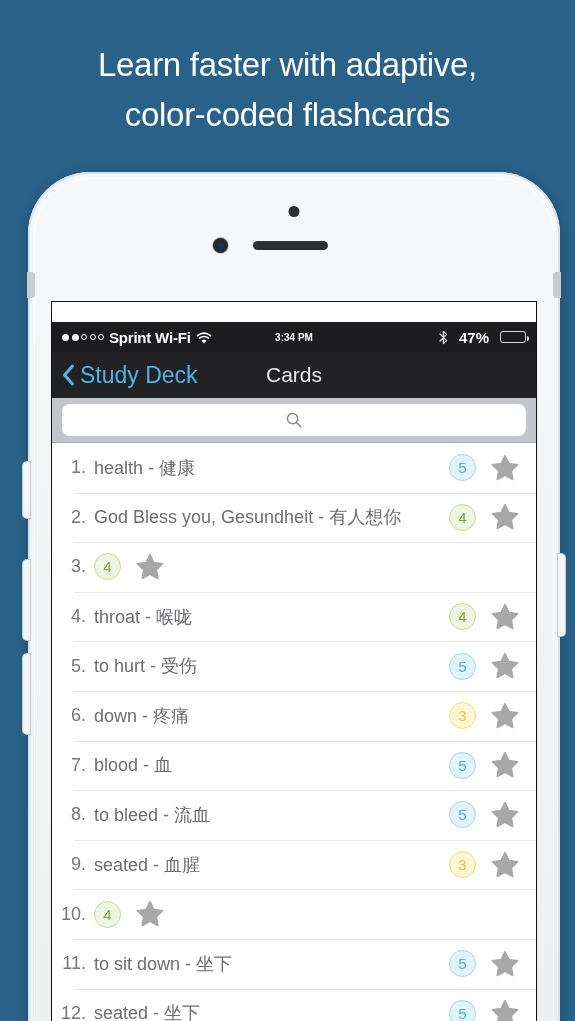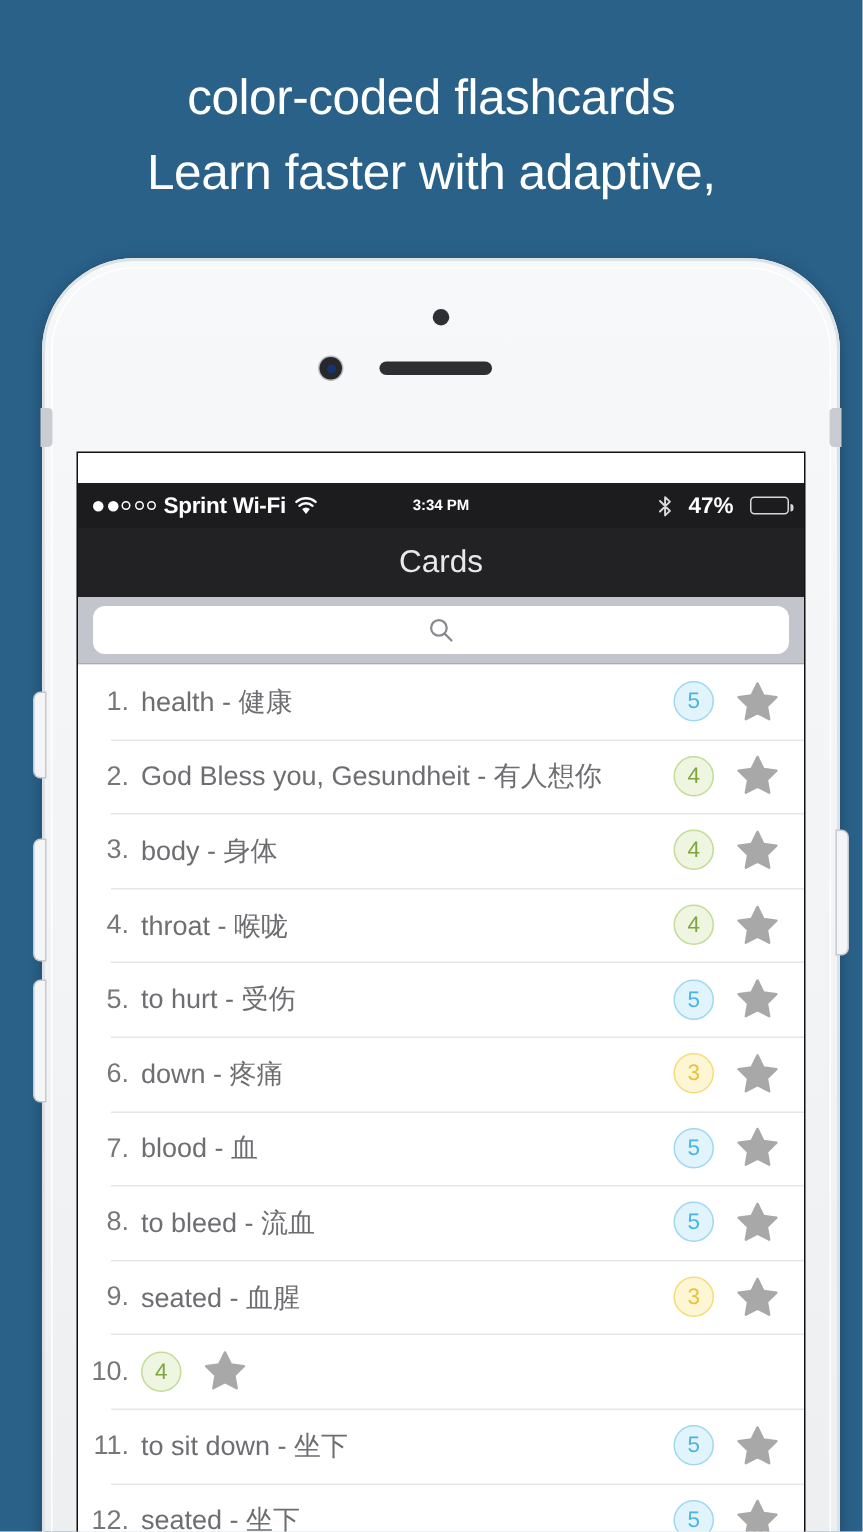--- a/index.html
+++ b/index.html
@@ -188,22 +188,22 @@
   }
   .badge.b5 { background: #e1f3fb; border: 1.5px solid #9ed8ef; color: #4bb4e0; }
   .badge.b4 { background: #eef5e0; border: 1.5px solid #c3dc96; color: #7fa63c; }
   .badge.b3 { background: #fdf6d4; border: 1.5px solid #f5dc79; color: #e8c33a; }
   .star { width: 30px; height: 30px; flex: none; display: block; }
 </style>
 </head>
 <body>
 
 <div class="headline">
+  <span class="ln">Learn faster with adaptive,</span>
   <span class="ln">color-coded flashcards</span>
-  <span class="ln">Learn faster with adaptive,</span>
 </div>
 
 <div class="phone">
   <div class="phone-inner-edge"></div>
 
   <div class="sensor-dot"></div>
   <div class="front-camera"></div>
   <div class="speaker"></div>
 
   <div class="antenna left"></div>
@@ -243,20 +243,28 @@
           </svg>
         </span>
         <span class="batt-pct">47%</span>
         <span class="battery">
           <span class="battery-fill" id="battery-fill" style="width: 47%;"></span>
         </span>
       </div>
     </div>
 
     <div class="navbar">
+      <div class="back-btn">
+        <span class="chev">
+          <svg viewBox="0 0 13 22" width="13" height="22">
+            <path d="M10.5 2 L2.5 11 L10.5 20" stroke="#4fb3e8" stroke-width="3" fill="none" stroke-linecap="round" stroke-linejoin="round"></path>
+          </svg>
+        </span>
+        <span>Study Deck</span>
+      </div>
       <div class="nav-title">Cards</div>
     </div>
 
     <div class="searchbar">
       <div class="search-field">
         <span class="search-icon">
           <svg viewBox="0 0 18 18" width="18" height="18">
             <circle cx="7.6" cy="7.6" r="5.2" stroke="#8a8a8e" stroke-width="1.5" fill="none"></circle>
             <path d="M11.4 11.4 L16 16" stroke="#8a8a8e" stroke-width="1.5" stroke-linecap="round"></path>
           </svg>
@@ -280,21 +288,20 @@
           <div class="row-text">God Bless you, Gesundheit - 有人想你</div>
           <div class="badge b4">4</div>
           <span>
             <svg class="star" viewBox="0 0 30 30" width="30" height="30">
               <path d="M15 2.6 L18.9 10.6 L27.6 11.8 L21.3 17.9 L22.8 26.5 L15 22.4 L7.2 26.5 L8.7 17.9 L2.4 11.8 L11.1 10.6 Z" fill="#a8a8a8" stroke="#a8a8a8" stroke-width="1.6" stroke-linejoin="round"></path>
             </svg>
           </span>
         </div>
         <div class="row">
           <div class="row-index">3.</div>
-          <div class="row-text">body - 身体</div>
           <div class="badge b4">4</div>
           <span>
             <svg class="star" viewBox="0 0 30 30" width="30" height="30">
               <path d="M15 2.6 L18.9 10.6 L27.6 11.8 L21.3 17.9 L22.8 26.5 L15 22.4 L7.2 26.5 L8.7 17.9 L2.4 11.8 L11.1 10.6 Z" fill="#a8a8a8" stroke="#a8a8a8" stroke-width="1.6" stroke-linejoin="round"></path>
             </svg>
           </span>
         </div>
         <div class="row">
           <div class="row-index">4.</div>
           <div class="row-text">throat - 喉咙</div>

